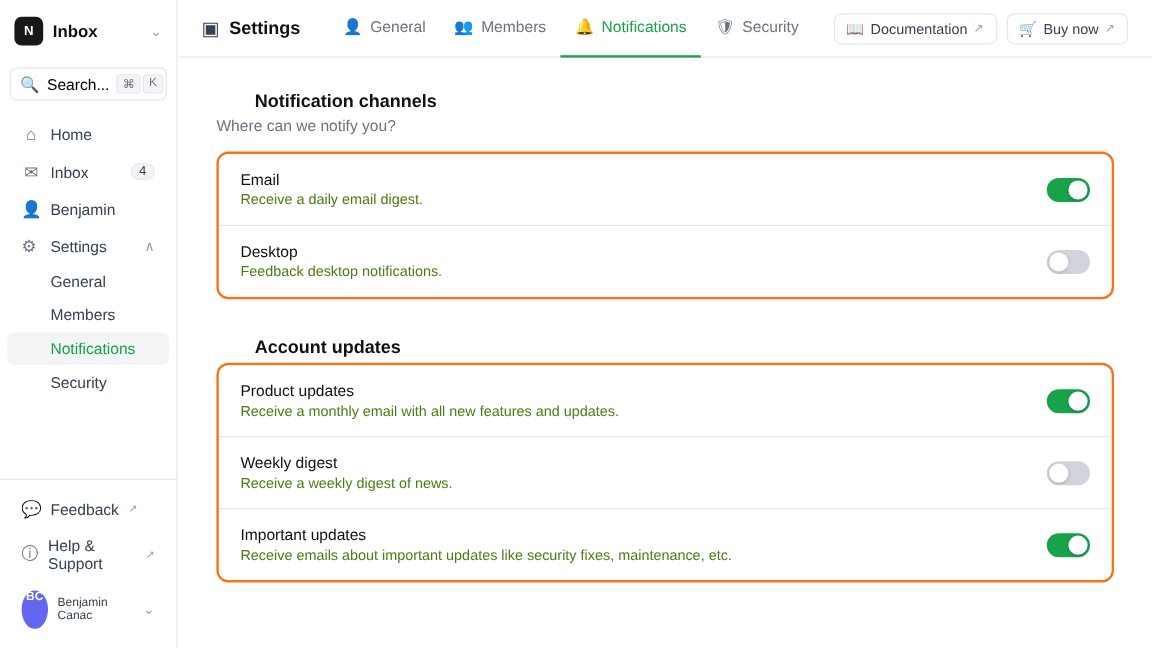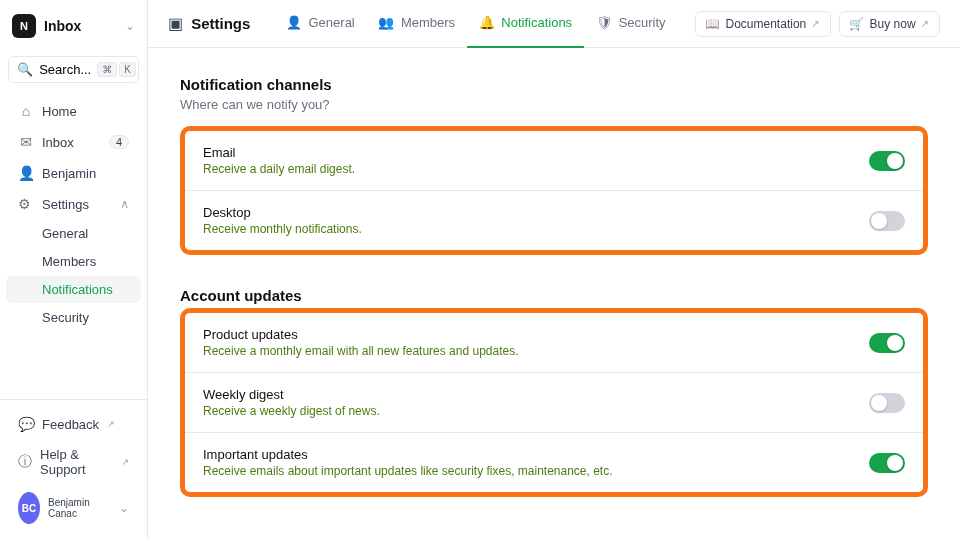--- a/index.html
+++ b/index.html
@@ -110,21 +110,21 @@
       display: flex; align-items: center; gap: 8px;
       padding: 7px 12px;
       font-size: 13px; color: #374151;
       cursor: pointer;
       margin: 1px 6px;
       border-radius: 6px;
     }
     .avatar {
       width: 22px; height: 32px; border-radius: 50%;
       background: #6366f1;
-      display: flex; align-items: center; justify-content: center;
+      display: flex; justify-content: center;
       color: #fff; font-size: 10px; font-weight: 600;
     }
     .user-name { font-size: 10px; color: #374151; flex: 1; }
     .user-chevron { color: #9ca3af; font-size: 12px; }
 
     
     .main { flex: 1; display: flex; flex-direction: column; overflow: hidden; }
 
     
     .topbar {
@@ -164,25 +164,25 @@
       cursor: pointer;
       background: #fff;
       white-space: nowrap;
     }
     .ext-icon { font-size: 10px; color: #9ca3af; }
 
     
     .content { flex: 1; overflow-y: auto; padding: 28px 32px; background: #fff; }
 
     .section { margin-bottom: 32px; }
-    .section-title { font-size: 15px; font-weight: 600; color: #111; margin-bottom: 4px; }
+    .section-title { font-size: 15px; font-weight: 600; color: #111; margin-bottom: 4px; margin-left: 32px; }
     .section-subtitle { font-size: 13px; color: #6b7280; margin-bottom: 14px; }
 
     .card {
-      border: 5px solid #f97316;
+      border: 2px solid #f97316;
       border-radius: 10px;
       overflow: hidden;
     }
     .card-row {
       display: flex; align-items: center;
       padding: 14px 18px;
       background: #fff;
     }
     .card-row + .card-row {
       border-top: 1px solid #e5e7eb;
@@ -341,21 +341,21 @@
             <div class="card-row-label">Email</div>
             <div class="card-row-desc">Receive a daily email digest.</div>
           </div>
           <div class="toggle on">
             <div class="toggle-knob"></div>
           </div>
         </div>
         <div class="card-row">
           <div class="card-row-info">
             <div class="card-row-label">Desktop</div>
-            <div class="card-row-desc">Receive monthly notifications.</div>
+            <div class="card-row-desc">Feedback desktop notifications.</div>
           </div>
           <div class="toggle off">
             <div class="toggle-knob"></div>
           </div>
         </div>
       </div>
     </div>
 
     <div class="section">
       <div class="section-title">Account updates</div>

